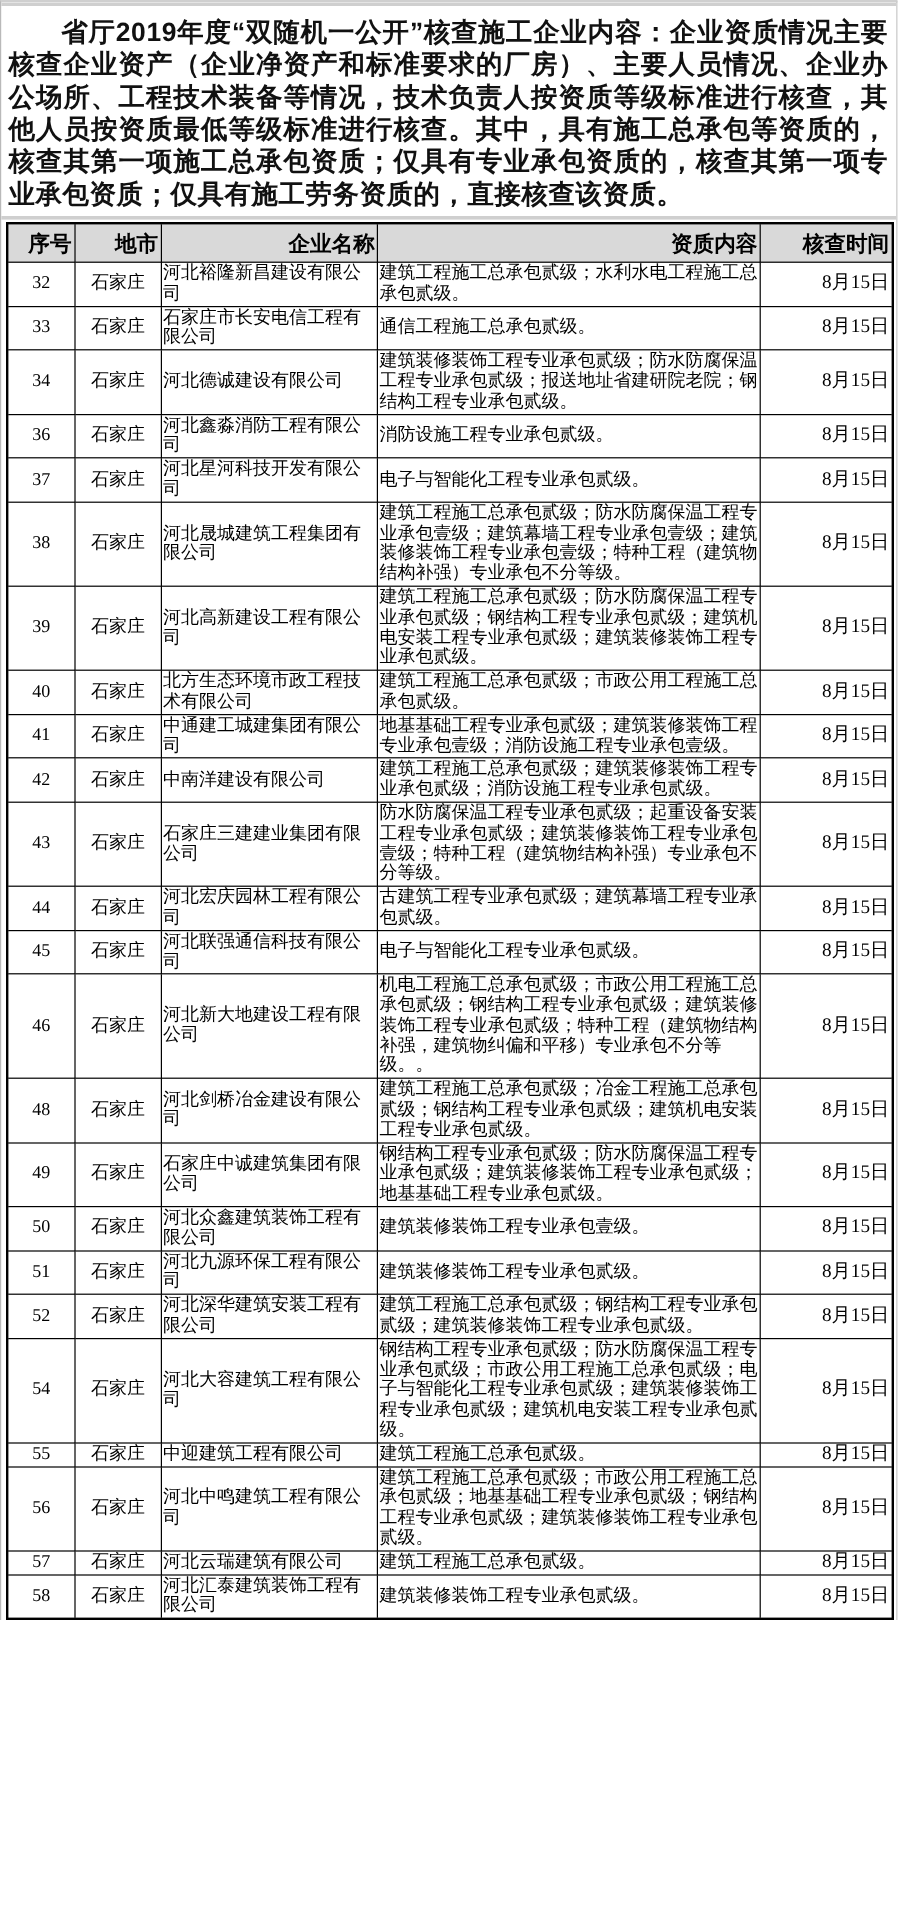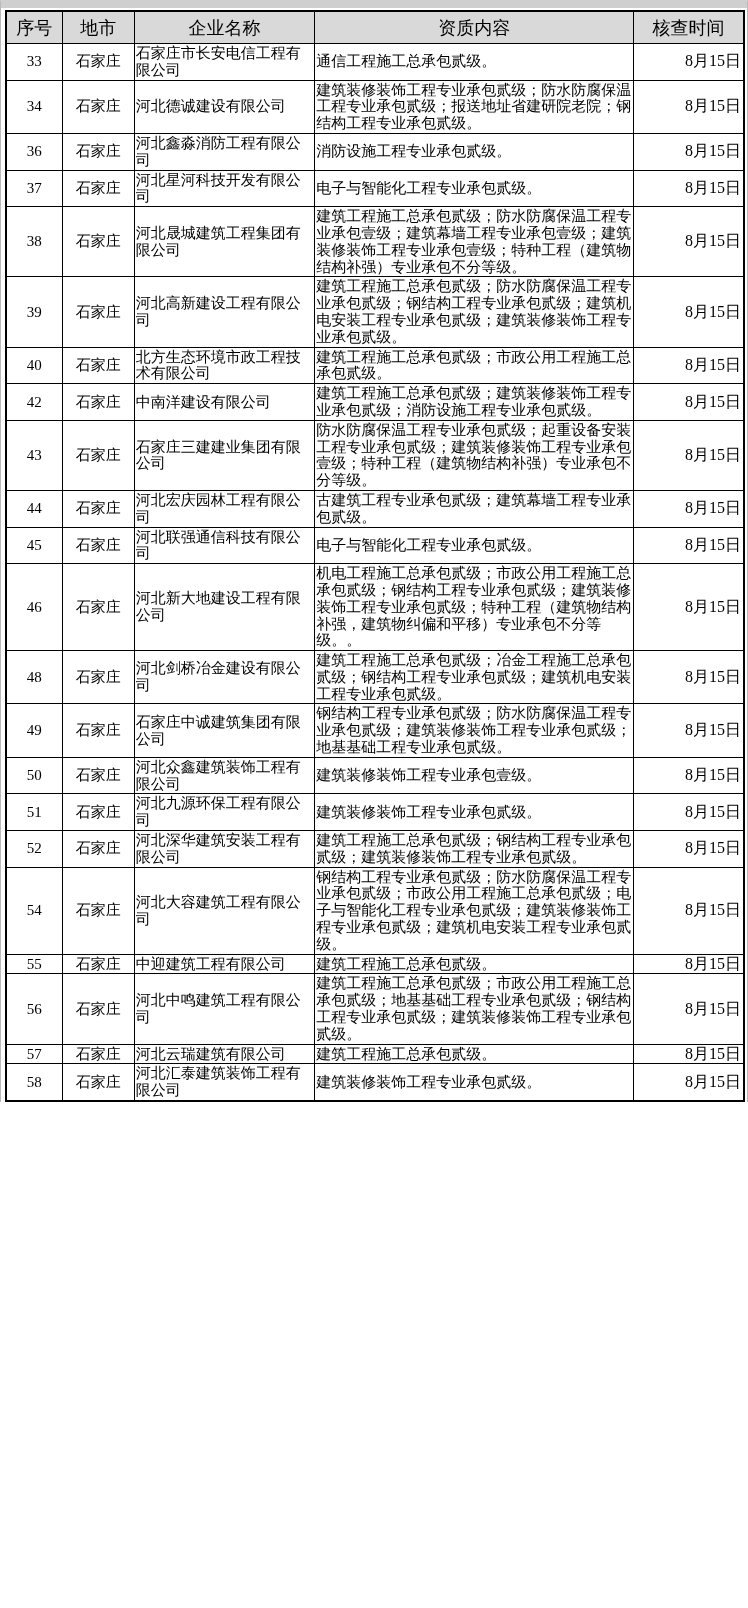--- a/index.html
+++ b/index.html
@@ -20,22 +20,22 @@
   table.check-table {
     width:740px; margin:2px 4px 0 4px; border-collapse:collapse;
     table-layout:fixed; border:2px solid #000;
   }
   .check-table col.c-no   { width:56px; }
   .check-table col.c-city { width:72px; }
   .check-table col.c-comp { width:180px; }
   .check-table col.c-qual { width:318px; }
   .check-table col.c-date { width:110px; }
   .check-table th {
-    border:1px solid #000; background:#d9d9d9; font-weight:400;
-    font-size:18px; height:31px; text-align:center; padding:0 2px;
+    border:1px solid #000; background:#d9d9d9; font-weight:700;
+    font-size:18px; height:31px; text-align:right; padding:0 2px;
     font-family:"Liberation Sans", sans-serif;
   }
   .check-table td {
     border:1px solid #000; font-size:15px; line-height:16.8px;
     padding:1px 1px; vertical-align:middle; word-break:break-all;
   }
   td.col-no, td.col-city { text-align:center; }
   td.col-company, td.col-qual { text-align:left; }
   td.col-date { text-align:right; font-size:16px; padding-right:2px; white-space:nowrap; }
   .watermark {
@@ -53,20 +53,23 @@
   }
 </style>
 </head>
 <body>
 
 <div class="page">
 
 
   <div class="seam"></div>
 
+  <section class="notice second">
+    <p>省厅2019年度“双随机一公开”核查施工企业内容：企业资质情况主要核查企业资产（企业净资产和标准要求的厂房）、主要人员情况、企业办公场所、工程技术装备等情况，技术负责人按资质等级标准进行核查，其他人员按资质最低等级标准进行核查。其中，具有施工总承包等资质的，核查其第一项施工总承包资质；仅具有专业承包资质的，核查其第一项专业承包资质；仅具有施工劳务资质的，直接核查该资质。</p>
+  </section>
 
   <div class="seam"></div>
 
   <table class="check-table">
     <colgroup>
       <col class="c-no">
         <col class="c-city">
         <col class="c-comp">
         <col class="c-qual">
         <col class="c-date">
@@ -75,20 +78,27 @@
       <tr>
         <th>序号</th>
         <th>地市</th>
         <th>企业名称</th>
         <th>资质内容</th>
         <th>核查时间</th>
       </tr>
     </thead>
     <tbody>
         <tr>
+          <td class="col-no">32</td>
+          <td class="col-city">石家庄</td>
+          <td class="col-company">河北裕隆新昌建设有限公司</td>
+          <td class="col-qual">建筑工程施工总承包贰级；水利水电工程施工总承包贰级。</td>
+          <td class="col-date">8月15日</td>
+        </tr>
+        <tr>
           <td class="col-no">33</td>
           <td class="col-city">石家庄</td>
           <td class="col-company">石家庄市长安电信工程有限公司</td>
           <td class="col-qual">通信工程施工总承包贰级。</td>
           <td class="col-date">8月15日</td>
         </tr>
         <tr>
           <td class="col-no">34</td>
           <td class="col-city">石家庄</td>
           <td class="col-company">河北德诚建设有限公司</td>
@@ -121,20 +131,27 @@
           <td class="col-city">石家庄</td>
           <td class="col-company">河北高新建设工程有限公司</td>
           <td class="col-qual">建筑工程施工总承包贰级；防水防腐保温工程专业承包贰级；钢结构工程专业承包贰级；建筑机电安装工程专业承包贰级；建筑装修装饰工程专业承包贰级。</td>
           <td class="col-date">8月15日</td>
         </tr>
         <tr>
           <td class="col-no">40</td>
           <td class="col-city">石家庄</td>
           <td class="col-company">北方生态环境市政工程技术有限公司</td>
           <td class="col-qual">建筑工程施工总承包贰级；市政公用工程施工总承包贰级。</td>
+          <td class="col-date">8月15日</td>
+        </tr>
+        <tr>
+          <td class="col-no">41</td>
+          <td class="col-city">石家庄</td>
+          <td class="col-company">中通建工城建集团有限公司</td>
+          <td class="col-qual">地基基础工程专业承包贰级；建筑装修装饰工程专业承包壹级；消防设施工程专业承包壹级。</td>
           <td class="col-date">8月15日</td>
         </tr>
         <tr>
           <td class="col-no">42</td>
           <td class="col-city">石家庄</td>
           <td class="col-company">中南洋建设有限公司</td>
           <td class="col-qual">建筑工程施工总承包贰级；建筑装修装饰工程专业承包贰级；消防设施工程专业承包贰级。</td>
           <td class="col-date">8月15日</td>
         </tr>
         <tr>

